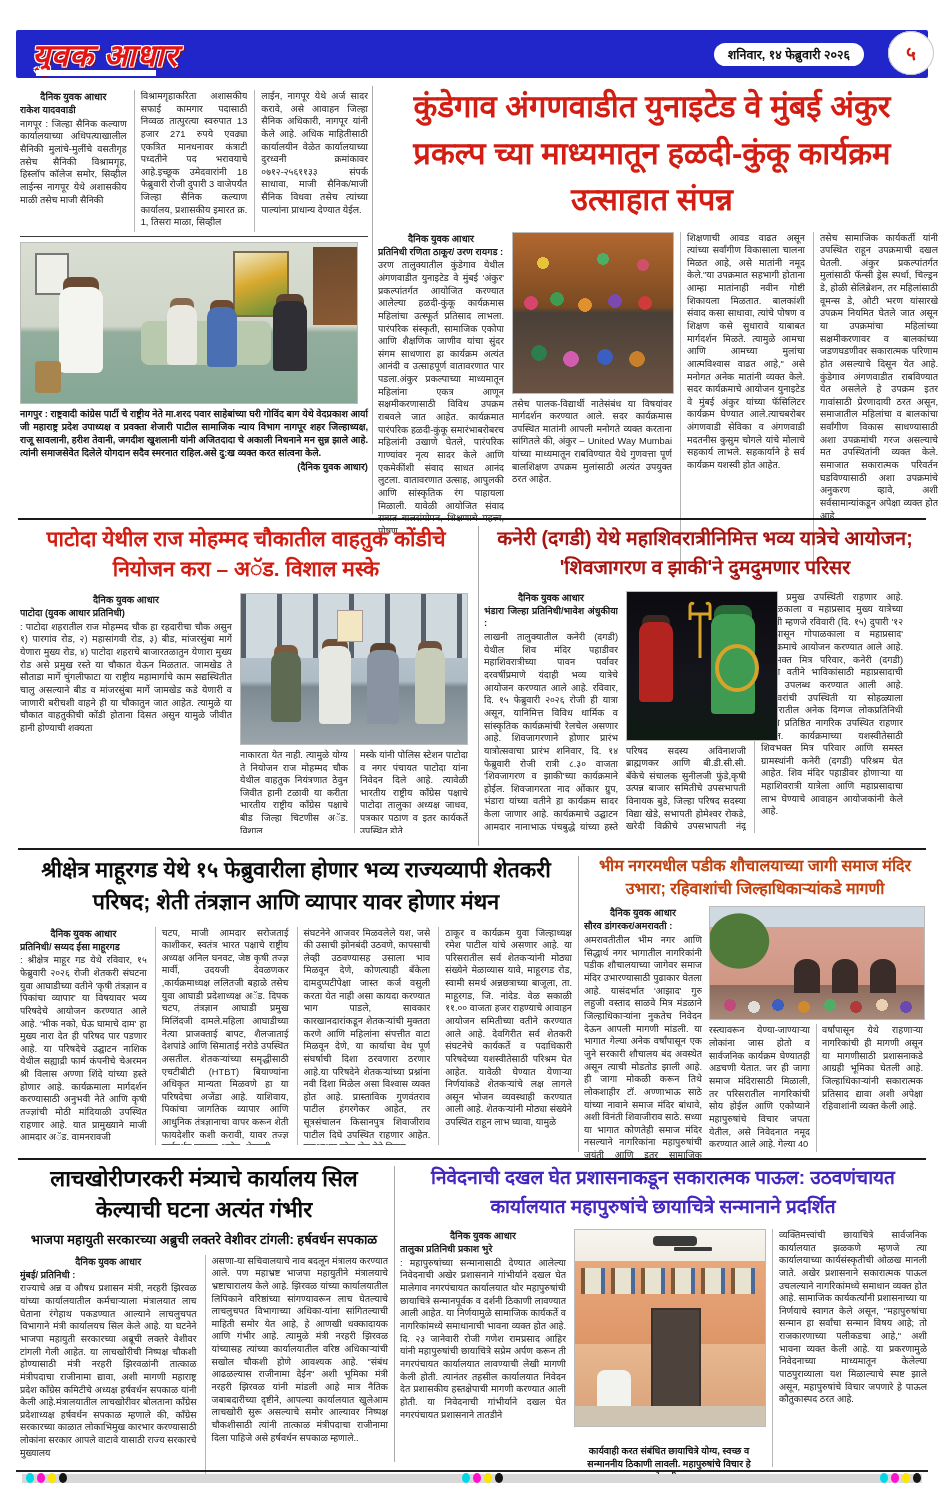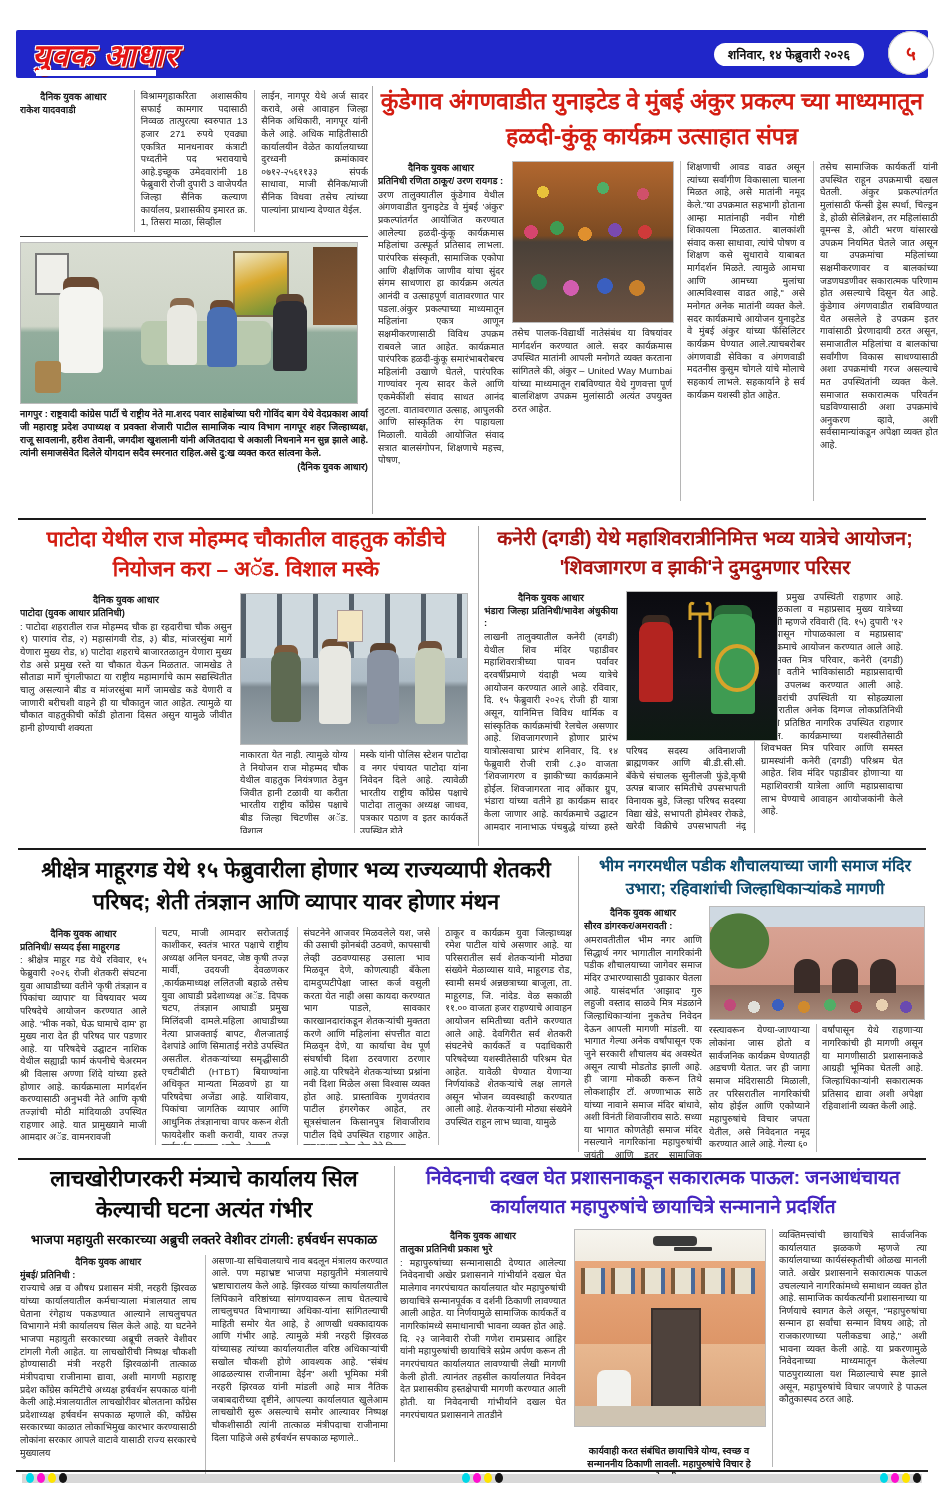--- a/index.html
+++ b/index.html
@@ -27,34 +27,34 @@
   .photo{position:relative;overflow:hidden;border:1px solid #bbb;}
   .photo i{position:absolute;display:block;}
   .caption{font-size:9.4px;font-weight:bold;line-height:1.38;text-align:justify;color:#151515;}
   .credit{font-size:9.4px;font-weight:bold;text-align:right;color:#151515;}
   
   .a1{position:absolute;left:20px;top:84px;width:348px;}
   .a1 .hl{font-size:16.5px;color:#0c0c0c;}
   .a1-body{display:flex;gap:7px;margin-top:6px;height:142px;border-bottom:1.5px solid #3a3a3a;padding-bottom:4px;}
   .a1-body .col{flex:1;}
   .a2{position:absolute;left:378px;top:84px;width:548px;}
-  .a2 .hl{font-size:23px;line-height:1.5;color:#d41d12;}
+  .a2 .hl{font-size:31px;line-height:1.5;color:#d41d12;}
   .a2-body{display:flex;gap:8px;margin-top:8px;height:340px;}
   .a3{position:absolute;left:20px;top:524px;width:452px;}
   .a3 .hl{font-size:21px;line-height:1.45;color:#d41d12;}
   .a3-body{display:flex;gap:8px;margin-top:8px;height:242px;}
   .a4{position:absolute;left:484px;top:524px;width:442px;}
   .a4 .hl{font-size:19.5px;line-height:1.5;color:#a81410;}
   .a4-body{display:flex;gap:8px;margin-top:8px;height:242px;}
   .a5{position:absolute;left:20px;top:854px;width:552px;}
   .a5 .hl{font-size:21.5px;line-height:1.5;color:#0c0c0c;}
   .a5-body{display:flex;gap:8px;margin-top:8px;height:218px;}
   .a5-body .col{flex:1;}
   .a6{position:absolute;left:584px;top:854px;width:342px;}
-  .a6 .hl{font-size:16px;line-height:1.45;color:#0c4a6e;}
+  .a6 .hl{font-size:16px;line-height:1.45;color:#c2410c;}
   .a6-body{display:flex;gap:7px;margin-top:6px;height:252px;}
   .a7{position:absolute;left:20px;top:1164px;width:368px;}
   .a7 .hl{font-size:22px;line-height:1.4;color:#0c0c0c;}
   .a7 .subhl{font-size:13px;font-weight:bold;text-align:center;margin-top:4px;color:#101010;}
   .a7-body{display:flex;gap:8px;margin-top:7px;height:224px;}
   .a7-body .col{flex:1;}
   .a8{position:absolute;left:400px;top:1164px;width:526px;}
   .a8 .hl{font-size:19px;line-height:1.5;color:#4526c0;}
   .a8-body{display:flex;gap:8px;margin-top:8px;height:238px;}
   
@@ -127,20 +127,21 @@
     <div class="pagenum-circle">
       <span>५</span>
     </div>
   </div>
 
   <div class="a1">
     <div class="a1-body">
       <div class="col">
         <div class="src">दैनिक युवक आधार</div>
         <div class="byl">राकेश यादववाडी</div>
+        <span>नागपूर : जिल्हा सैनिक कल्याण कार्यालयाच्या अधिपत्याखालील सैनिकी मुलांचे-मुलींचे वसतीगृह तसेच सैनिकी विश्रामगृह, हिस्लॉप कॉलेज समोर, सिव्हील लाईन्स नागपूर येथे अशासकीय माळी तसेच माजी सैनिकी</span>
       </div>
       <div class="col colrule" style="padding-left:6px;">विश्रामगृहाकरिता अशासकीय सफाई कामगार पदासाठी निव्वळ तात्पुरत्या स्वरुपात 13 हजार 271 रुपये एवढ्या एकत्रित मानधनावर कंत्राटी पध्दतीने पद भरावयाचे आहे.इच्छूक उमेदवारांनी 18 फेब्रुवारी रोजी दुपारी 3 वाजेपर्यंत जिल्हा सैनिक कल्याण कार्यालय, प्रशासकीय इमारत क्र. 1, तिसरा माळा, सिव्हील</div>
       <div class="col colrule" style="padding-left:6px;">लाईन, नागपूर येथे अर्ज सादर करावे, असे आवाहन जिल्हा सैनिक अधिकारी, नागपूर यांनी केले आहे. अधिक माहितीसाठी कार्यालयीन वेळेत कार्यालयाच्या दुरध्वनी क्रमांकावर ०७१२-२५६११३३ संपर्क साधावा, माजी सैनिक/माजी सैनिक विधवा तसेच त्यांच्या पाल्यांना प्राधान्य देण्यात येईल.</div>
     </div>
     <div class="photo p1">
       <i class="frame"></i>
       <i class="paint"></i>
       <i class="paint2"></i>
       <i class="sofa"></i>
       <i class="fig1"></i>
@@ -254,21 +255,21 @@
       </div>
       <div style="width:214px;flex:none;">
         <div class="photo p5">
           <i class="tree"></i>
           <i class="arch1"></i>
           <i class="arch2"></i>
           <i class="arch3"></i>
           <i class="people"></i>
         </div>
         <div style="display:flex;gap:6px;margin-top:4px;">
-          <div class="col" style="flex:1;height:128px;">रस्त्यावरून येण्या-जाण्याऱ्या लोकांना जास होतो व सार्वजनिक कार्यक्रम घेण्यातही अडचणी येतात. जर ही जागा समाज मंदिरासाठी मिळाली, तर परिसरातील नागरिकांची सोय होईल आणि एकोप्याने महापुरुषांचे विचार जपता येतील, असे निवेदनात नमूद करण्यात आले आहे. गेल्या ६०</div>
+          <div class="col" style="flex:1;height:128px;">रस्त्यावरून येण्या-जाण्याऱ्या लोकांना जास होतो व सार्वजनिक कार्यक्रम घेण्यातही अडचणी येतात. जर ही जागा समाज मंदिरासाठी मिळाली, तर परिसरातील नागरिकांची सोय होईल आणि एकोप्याने महापुरुषांचे विचार जपता येतील, असे निवेदनात नमूद करण्यात आले आहे. गेल्या 40</div>
           <div class="col colrule" style="flex:1;height:128px;padding-left:5px;">वर्षांपासून येथे राहणाऱ्या नागरिकांची ही मागणी असून या मागणीसाठी प्रशासनाकडे आग्रही भूमिका घेतली आहे. जिल्हाधिकाऱ्यांनी सकारात्मक प्रतिसाद द्यावा अशी अपेक्षा रहिवाशांनी व्यक्त केली आहे.</div>
         </div>
       </div>
     </div>
   </div>
 
   <div class="hrule" style="top:1158px;"></div>
 
   <div class="a7">
     <div class="hl">लाचखोरीप्गरकरी मंत्र्याचे कार्यालय सिल केल्याची घटना अत्यंत गंभीर</div>
@@ -279,21 +280,21 @@
         <div class="byl">मुंबई/ प्रतिनिधी :</div>
         <span>राज्याचे अन्न व औषध प्रशासन मंत्री, नरहरी झिरवळ यांच्या कार्यालयातील कर्मचाऱ्याला मंत्रालयात लाच घेताना रंगेहाथ पकडण्यात आल्याने लाचलुचपत विभागाने मंत्री कार्यालयच सिल केले आहे. या घटनेने भाजपा महायुती सरकारच्या अब्रूची लक्तरे वेशीवर टांगली गेली आहेत. या लाचखोरीची निष्पक्ष चौकशी होण्यासाठी मंत्री नरहरी झिरवळांनी तात्काळ मंत्रीपदाचा राजीनामा द्यावा, अशी मागणी महाराष्ट्र प्रदेश काँग्रेस कमिटीचे अध्यक्ष हर्षवर्धन सपकाळ यांनी केली आहे.मंत्रालयातील लाचखोरीवर बोलताना काँग्रेस प्रदेशाध्यक्ष हर्षवर्धन सपकाळ म्हणाले की, काँग्रेस सरकारच्या काळात लोकाभिमुख कारभार करण्यासाठी लोकांना सरकार आपले वाटावे यासाठी राज्य सरकारचे मुख्यालय</span>
       </div>
       <div class="col colrule" style="padding-left:6px;">असणा-या सचिवालयाचे नाव बदलून मंत्रालय करण्यात आले. पण महाभ्रष्ट भाजपा महायुतीने मंत्रालयाचे भ्रष्टाचारालय केले आहे. झिरवळ यांच्या कार्यालयातील लिपिकाने वरिष्ठांच्या सांगण्यावरून लाच घेतल्याचे लाचलुचपत विभागाच्या अधिका-यांना सांगितल्याची माहिती समोर येत आहे, हे आणखी धक्कादायक आणि गंभीर आहे. त्यामुळे मंत्री नरहरी झिरवळ यांच्यासह त्यांच्या कार्यालयातील वरिष्ठ अधिकाऱ्यांची सखोल चौकशी होणे आवश्यक आहे. "संबंध आढळल्यास राजीनामा देईन" अशी भूमिका मंत्री नरहरी झिरवळ यांनी मांडली आहे मात्र नैतिक जबाबदारीच्या दृष्टीने, आपल्या कार्यालयात खुलेआम लाचखोरी सुरू असल्याचे समोर आल्यावर निष्पक्ष चौकशीसाठी त्यांनी तात्काळ मंत्रीपदाचा राजीनामा दिला पाहिजे असे हर्षवर्धन सपकाळ म्हणाले..</div>
     </div>
   </div>
 
   <div class="vrule" style="left:394px;top:1166px;height:296px;"></div>
 
   <div class="a8">
-    <div class="hl">निवेदनाची दखल घेत प्रशासनाकडून सकारात्मक पाऊल: जनआधंचायत कार्यालयात महापुरुषांचे छायाचित्रे सन्मानाने प्रदर्शित</div>
+    <div class="hl">निवेदनाची दखल घेत प्रशासनाकडून सकारात्मक पाऊल: उठवणंचायत कार्यालयात महापुरुषांचे छायाचित्रे सन्मानाने प्रदर्शित</div>
     <div class="a8-body">
       <div class="col" style="width:166px;flex:none;">
         <div class="src">दैनिक युवक आधार</div>
         <div class="byl">तालुका प्रतिनिधी प्रकाश भुरे</div>
         <span>: महापुरुषांच्या सन्मानासाठी देण्यात आलेल्या निवेदनाची अखेर प्रशासनाने गांभीर्याने दखल घेत मालेगाव नगरपंचायत कार्यालयात थोर महापुरुषांची छायाचित्रे सन्मानपूर्वक व दर्शनी ठिकाणी लावण्यात आली आहेत. या निर्णयामुळे सामाजिक कार्यकर्ते व नागरिकांमध्ये समाधानाची भावना व्यक्त होत आहे. दि. २३ जानेवारी रोजी गणेश रामप्रसाद आहिर यांनी महापुरुषांची छायाचित्रे सप्रेम अर्पण करून ती नगरपंचायत कार्यालयात लावण्याची लेखी मागणी केली होती. त्यानंतर तहसील कार्यालयात निवेदन देत प्रशासकीय हस्तक्षेपाची मागणी करण्यात आली होती. या निवेदनाची गांभीर्याने दखल घेत नगरपंचायत प्रशासनाने तातडीने</span>
       </div>
       <div style="width:190px;flex:none;">
         <div class="photo p6">
           <i class="fan"></i>
           <i class="frames"></i>

